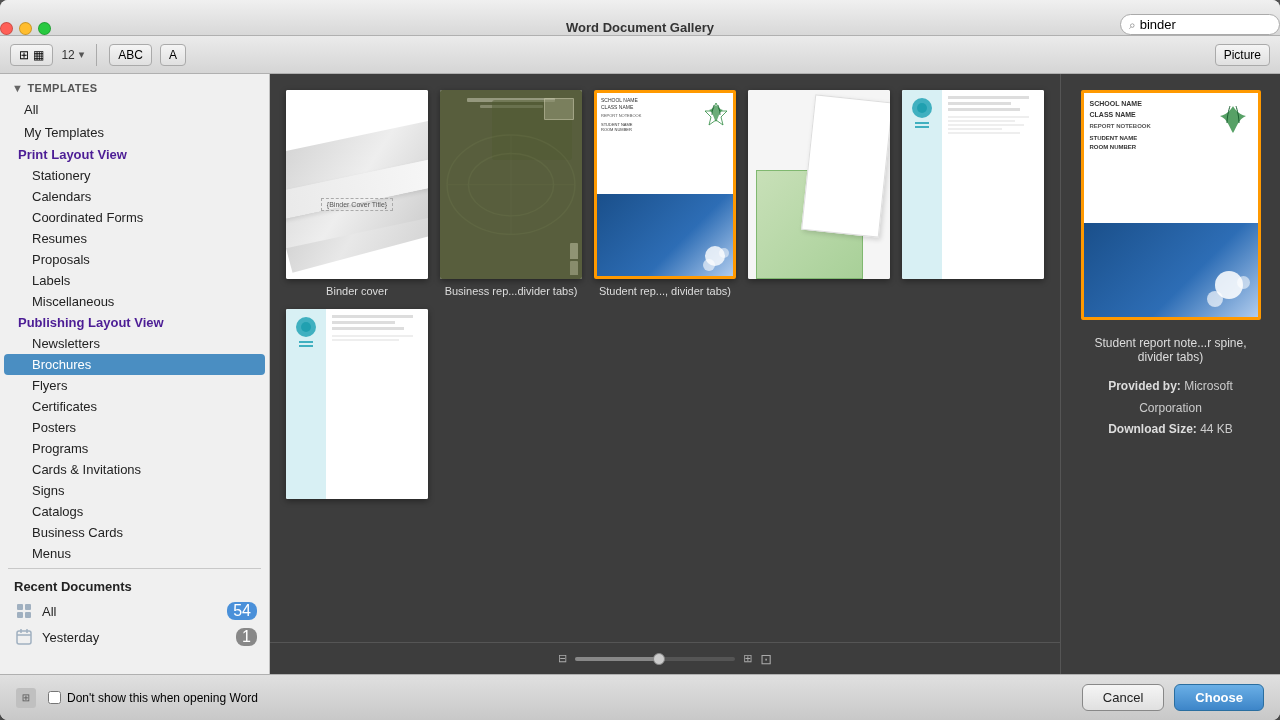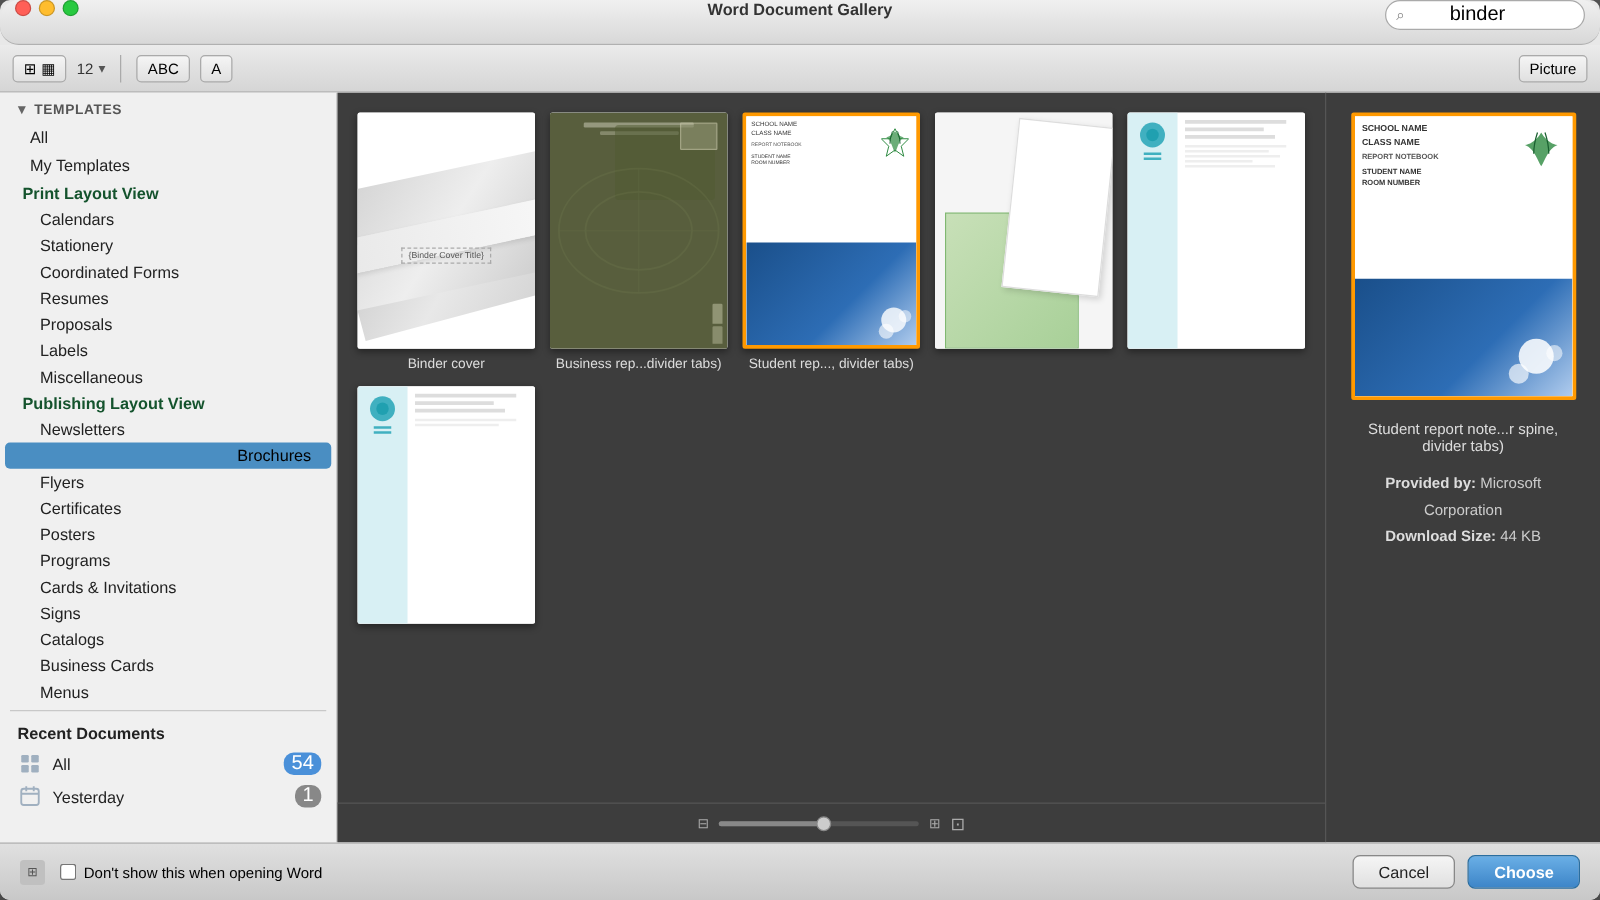--- a/index.html
+++ b/index.html
@@ -21,26 +21,25 @@
       display: flex;
       flex-direction: column;
       box-shadow: 0 10px 40px rgba(0,0,0,0.5);
       overflow: hidden;
     }
 
     .titlebar {
       background: linear-gradient(to bottom, #f0f0f0, #d8d8d8);
       height: 36px;
       display: flex;
-      align-items: flex-start;
-      padding: 0 12px;
+      align-items: flex-end;
+      padding: 0 0;
       border-bottom: 1px solid #b0b0b0;
       position: relative;
       flex-shrink: 0;
-      border-radius: 15px;
     }
 
     .traffic-lights {
       display: flex;
       gap: 6px;
       align-items: center;
     }
 
     .traffic-light {
       width: 13px;
@@ -71,24 +70,23 @@
       border: 1px solid #aaa;
       border-radius: 12px;
       padding: 2px 8px;
       gap: 4px;
       width: 160px;
     }
 
     .titlebar-search input {
       border: none;
       outline: none;
-      font-size: 16px;
+      font-size: 13px;
       width: 100%;
       background: transparent;
-      margin-left: 32px;
     }
 
     
     .toolbar {
       background: linear-gradient(to bottom, #ebebeb, #d5d5d5);
       height: 38px;
       display: flex;
       align-items: center;
       padding: 0 10px;
       border-bottom: 1px solid #b0b0b0;
@@ -151,38 +149,37 @@
       color: #222;
       cursor: pointer;
       border-radius: 4px;
       margin: 0 4px;
     }
 
     .sidebar-category {
       padding: 3px 16px 3px 14px;
       font-size: 13px;
       font-weight: 600;
-      color: #14532d;
+      color: #4c1d95;
       cursor: pointer;
       margin: 0 4px;
     }
 
     .sidebar-sub-item {
       padding: 3px 16px 3px 28px;
       font-size: 13px;
       color: #222;
       cursor: pointer;
       border-radius: 4px;
       margin: 0 4px;
     }
 
     .sidebar-sub-item.selected {
       background: #4a8ec2;
-      color: #000000;
-      text-align: right;
+      color: #ffffff;
     }
 
     .sidebar-divider {
       height: 1px;
       background: #c8c8c8;
       margin: 4px 8px;
     }
 
     
     .recent-section-header {
@@ -511,22 +508,22 @@
         <span>All</span>
       </div>
       <div class="sidebar-item">
         <span>My Templates</span>
       </div>
 
       <div class="sidebar-category">
         <span>Print Layout View</span>
       </div>
 
+      <div class="sidebar-sub-item">Stationery</div>
       <div class="sidebar-sub-item">Calendars</div>
-      <div class="sidebar-sub-item">Stationery</div>
       <div class="sidebar-sub-item">Coordinated Forms</div>
       <div class="sidebar-sub-item">Resumes</div>
       <div class="sidebar-sub-item">Proposals</div>
       <div class="sidebar-sub-item">Labels</div>
       <div class="sidebar-sub-item">Miscellaneous</div>
 
       <div class="sidebar-category">
         <span>Publishing Layout View</span>
       </div>
 

